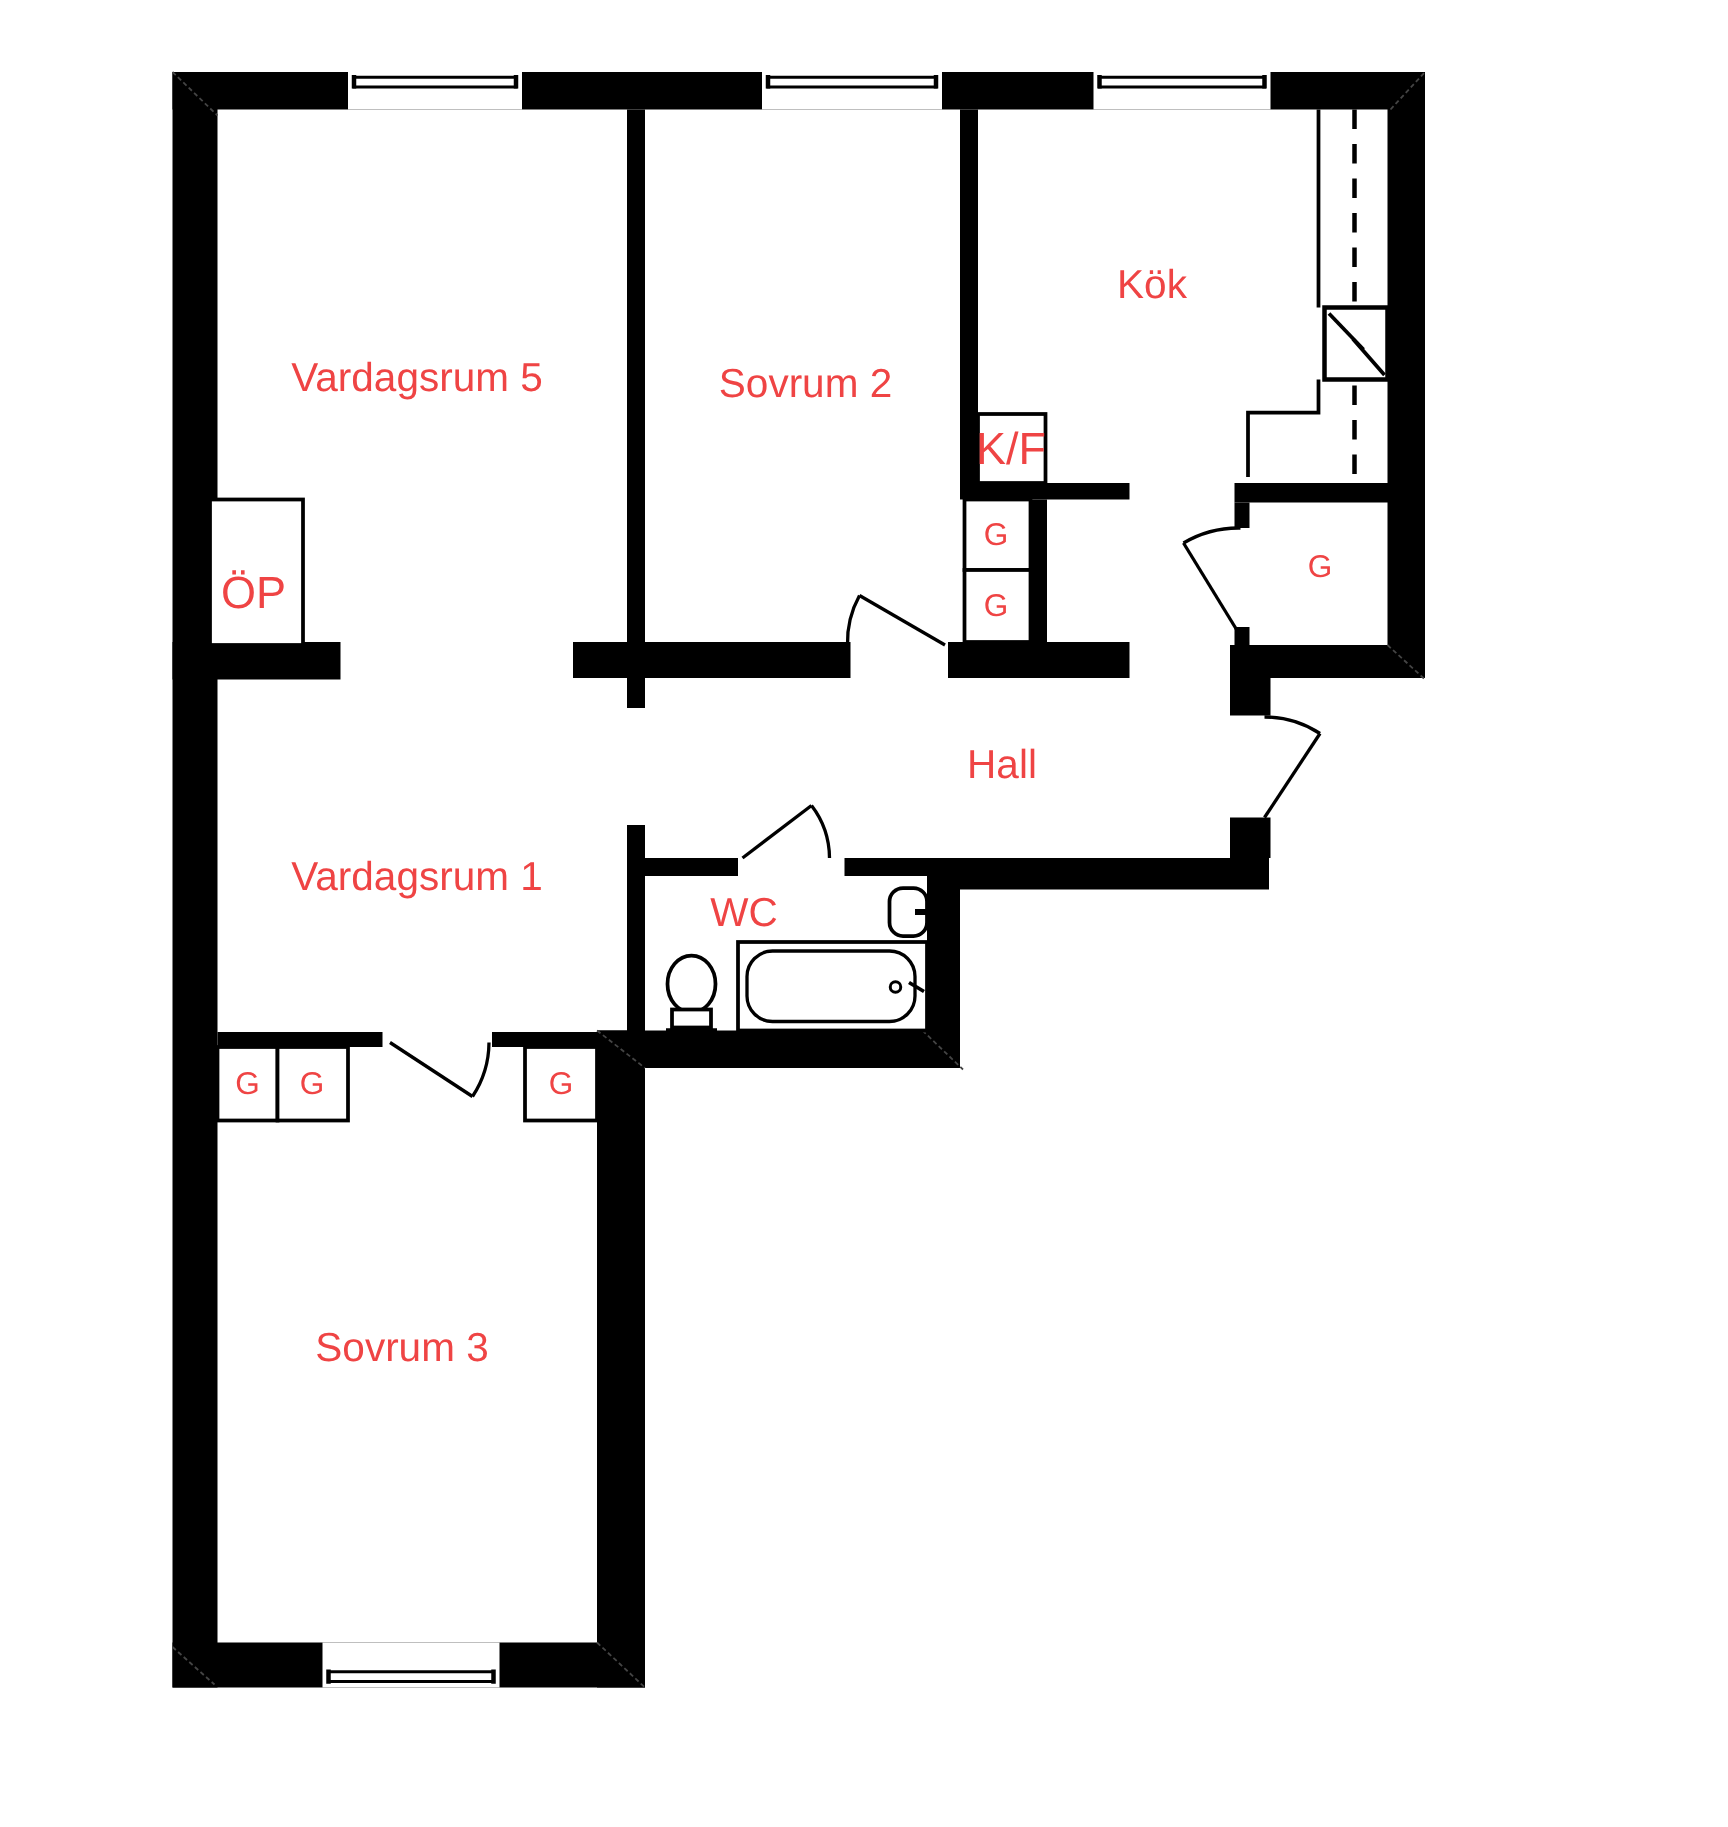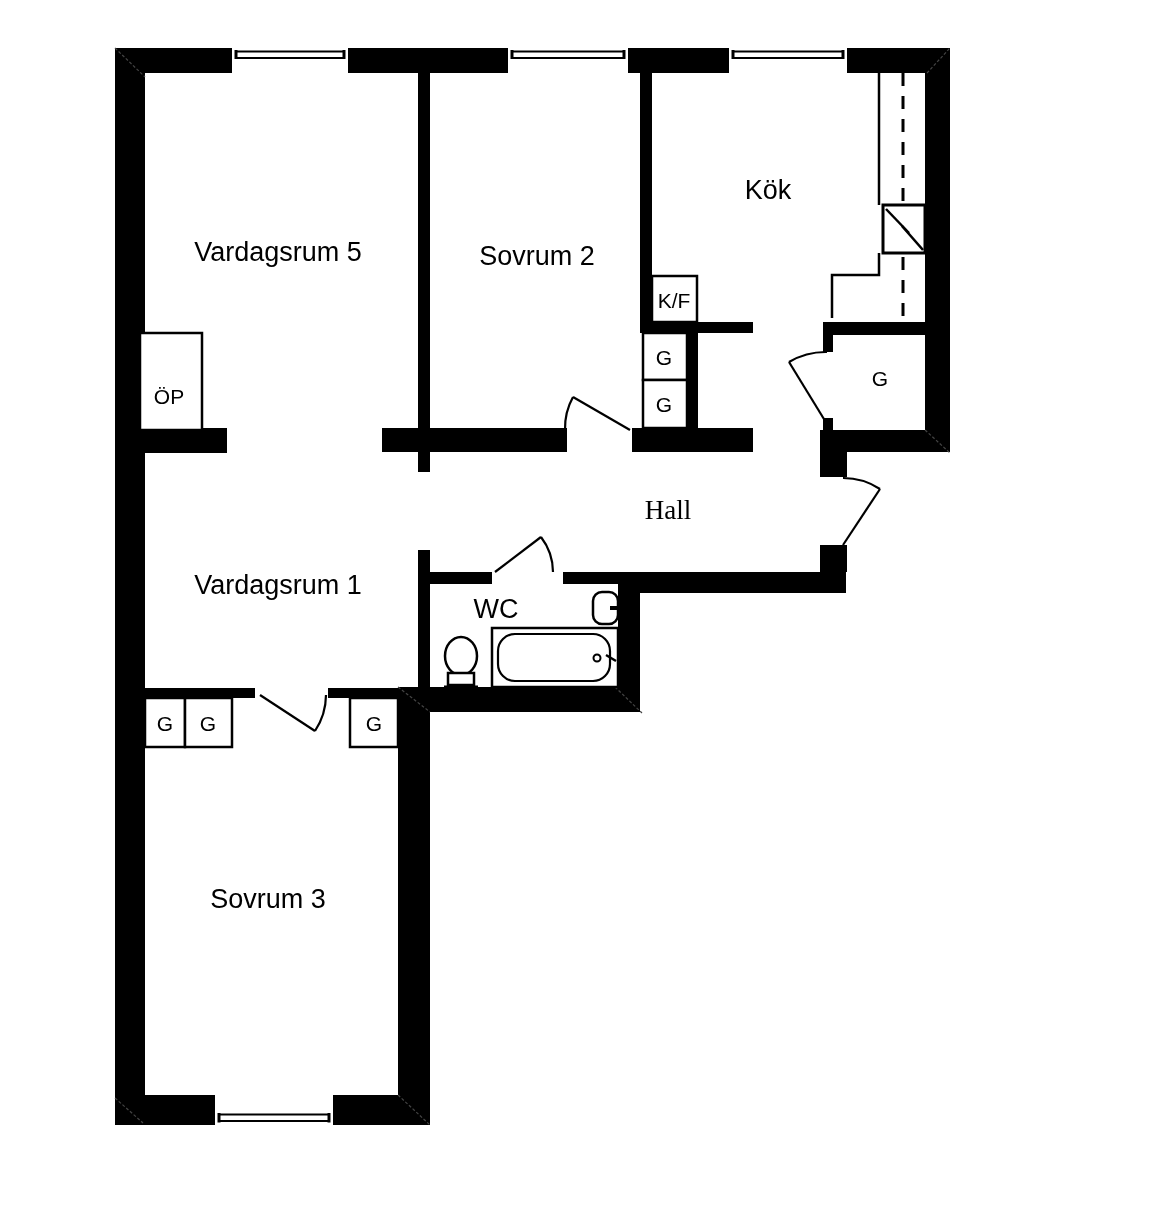--- a/index.html
+++ b/index.html
@@ -7,28 +7,28 @@
     position:relative;
     width:1152px;height:1218px;
     background:#ffffff;
     font-family:"Liberation Sans", sans-serif;
     overflow:hidden;
   }
   #plan-svg{position:absolute;left:0;top:0;}
   .label{
     position:absolute;
     transform:translate(-50%,-50%);
-    color:#000000;
+    color:#ef4444;
     white-space:nowrap;
     text-align:center;
     line-height:1;
   }
   .room-label{font-size:27px;}
   .small-label{font-size:21px;}
-  .mid-label{font-size:21px;}
+  .mid-label{font-size:30px;}
 </style>
 </head>
 <body>
 
 <div id="stage">
 
   <svg id="plan-svg" width="1152" height="1218" viewBox="0 0 1152 1218">
 
     <g fill="#000000" stroke="none">
       <rect x="115" y="48" width="835" height="25"></rect>
@@ -163,21 +163,21 @@
       </g>
     </g>
   </svg>
 
   <div class="label room-label" style="left:278px; top:252px;">Vardagsrum 5</div>
 
   <div class="label room-label" style="left:537px; top:256px;">Sovrum 2</div>
 
   <div class="label room-label" style="left:768px; top:190px;">Kök</div>
 
-  <div class="label room-label" style="left:668px; top:510px;font-family:Liberation Serif, serif;">Hall</div>
+  <div class="label room-label" style="left:668px; top:510px;">Hall</div>
 
   <div class="label room-label" style="left:278px; top:561px;margin-top:24px;">Vardagsrum 1</div>
 
   <div class="label room-label" style="left:496px; top:609px;">WC</div>
 
   <div class="label room-label" style="left:268px; top:899px;">Sovrum 3</div>
 
   <div class="label mid-label" style="left:169px; top:396px;">ÖP</div>
 
   <div class="label mid-label" style="left:674px; top:300px;">K/F</div>

